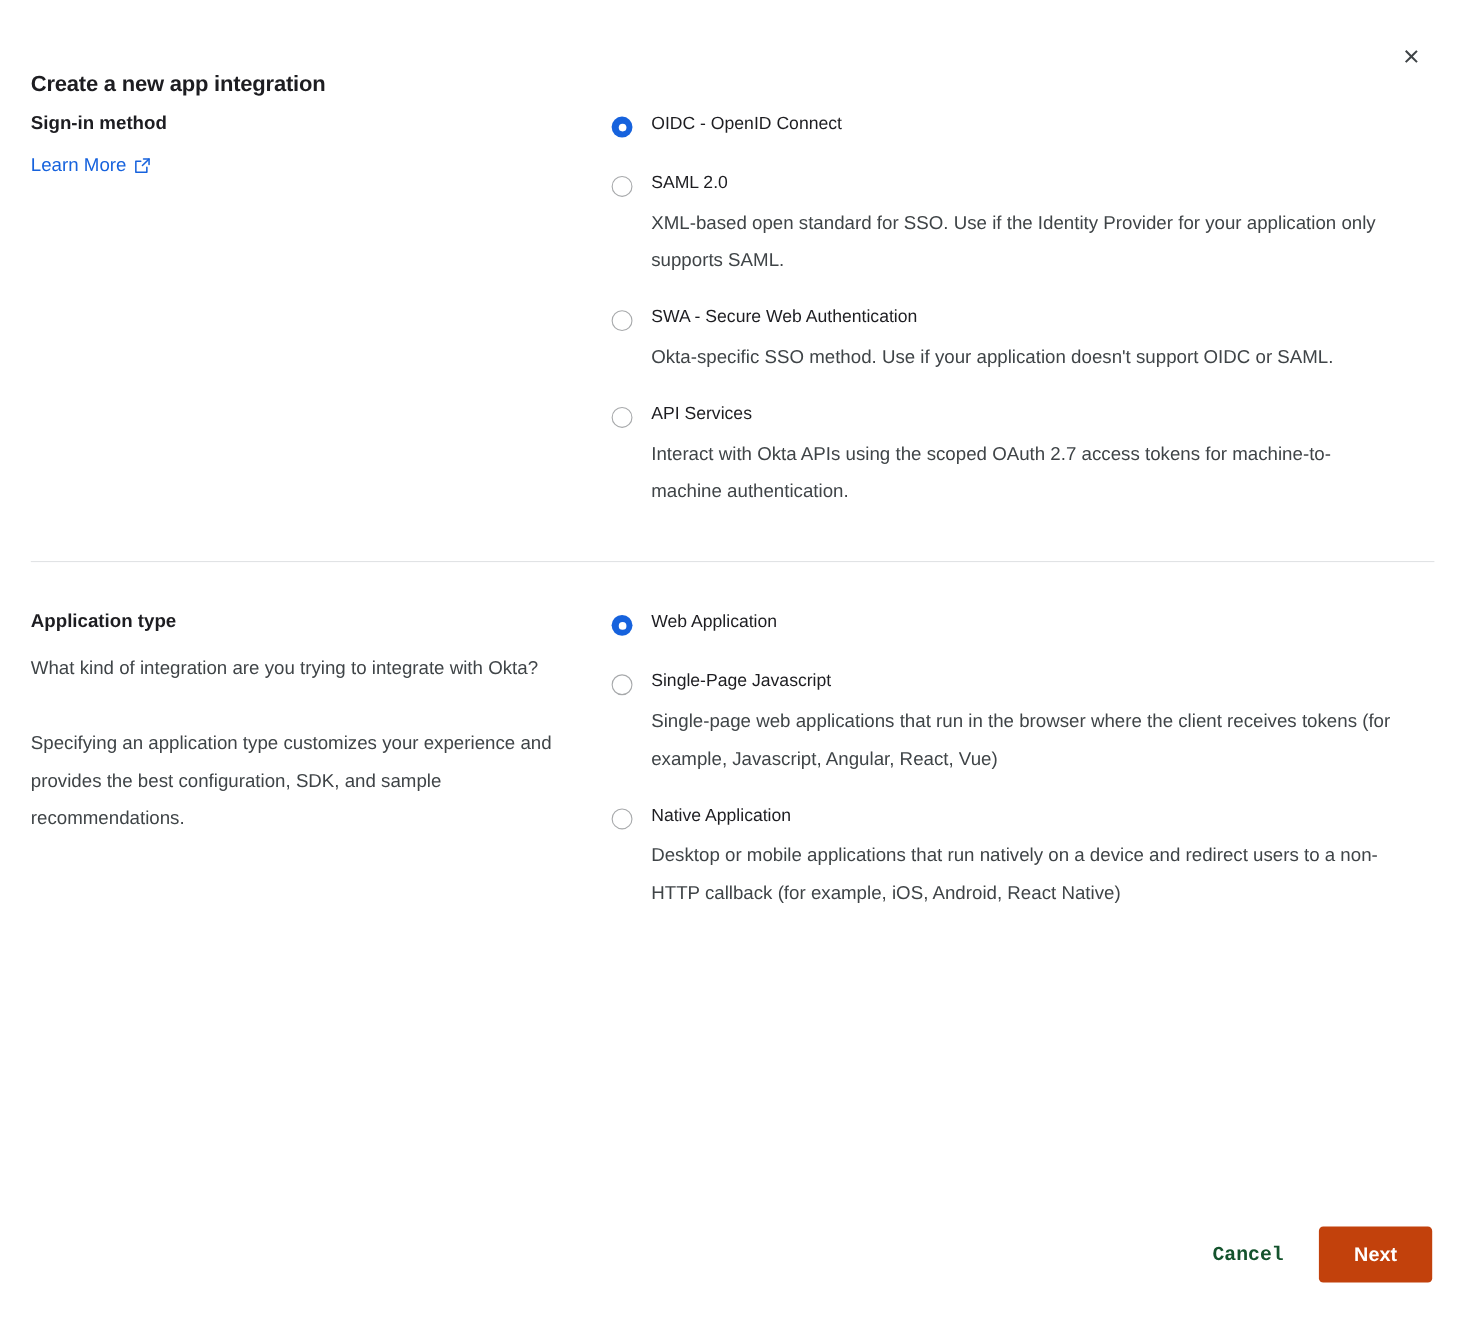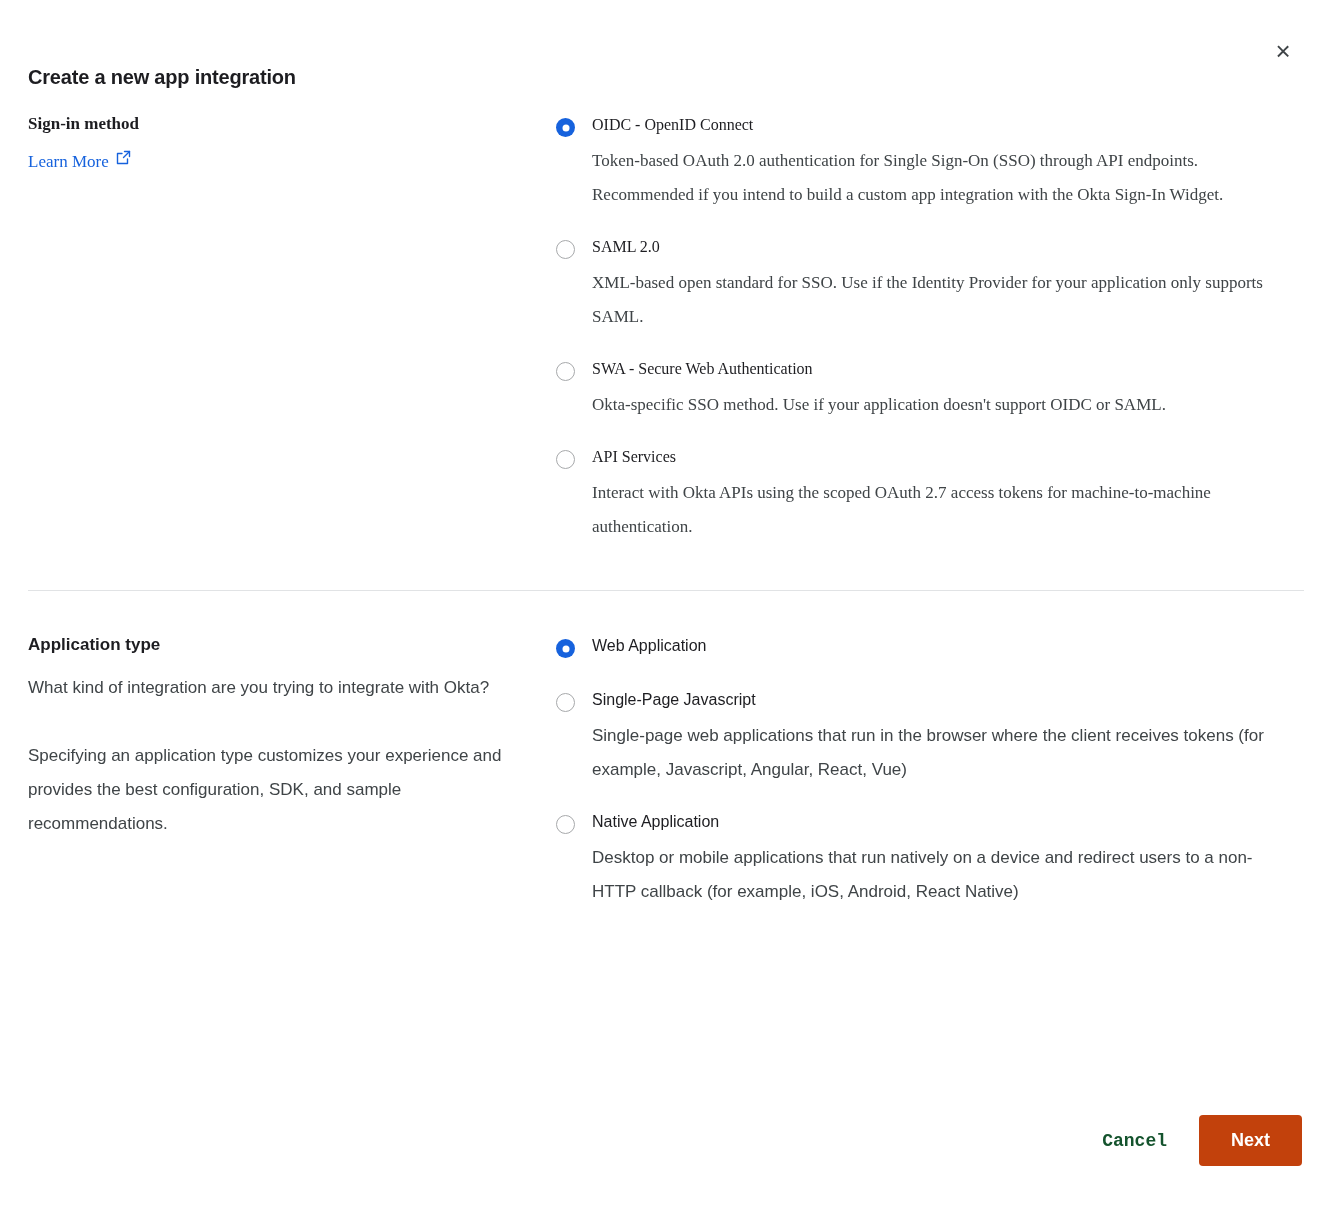--- a/index.html
+++ b/index.html
@@ -71,20 +71,21 @@
   .section-label {
     font-size: 17px;
     line-height: 24px;
     font-weight: bold;
     color: #1d1d21;
     margin: 0 0 14px 0;
   }
 
   .learn-more {
     display: inline-flex;
+    align-items: center;
     gap: 7px;
     color: #1662dd;
     font-size: 17px;
     line-height: 24px;
     text-decoration: none;
     cursor: pointer;
   }
   .learn-more .ext-icon {
     display: inline-block;
     width: 15px;
@@ -154,21 +155,21 @@
     margin: 0;
     max-width: 712px;
   }
 
   .divider {
     height: 1px;
     background: #e1e3e5;
     margin: 46px 28px 42px 28px;
   }
 
-  .sign-in-section { margin-top: 16px; font-family: Liberation Serif, serif; }
+  .sign-in-section { margin-top: 4px; }
 
   .footer {
     position: absolute;
     right: 30px;
     bottom: 44px;
     display: flex;
     align-items: center;
     gap: 24px;
   }
 
@@ -217,21 +218,20 @@
           </svg>
         </span>
       </a>
     </div>
     <div class="section-right">
 
       <div class="option">
         <span class="radio checked"></span>
         <div class="option-body">
           <div class="option-title">OIDC - OpenID Connect</div>
-          <p class="option-desc">Token-based OAuth 2.0 authentication for Single Sign-On (SSO) through API endpoints. Recommended if you intend to build a custom app integration with the Okta Sign-In Widget.</p>
         </div>
       </div>
 
       <div class="option">
         <span class="radio"></span>
         <div class="option-body">
           <div class="option-title">SAML 2.0</div>
           <p class="option-desc">XML-based open standard for SSO. Use if the Identity Provider for your application only supports SAML.</p>
         </div>
       </div>

